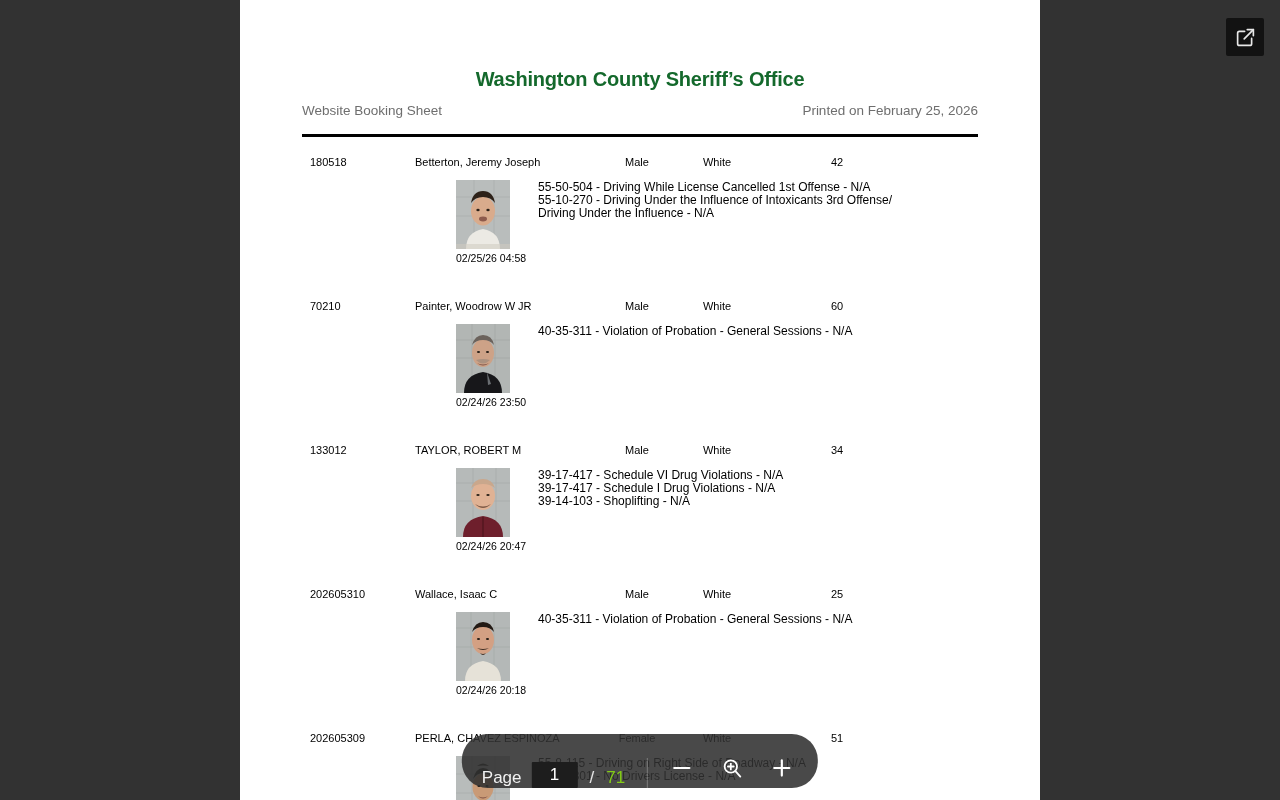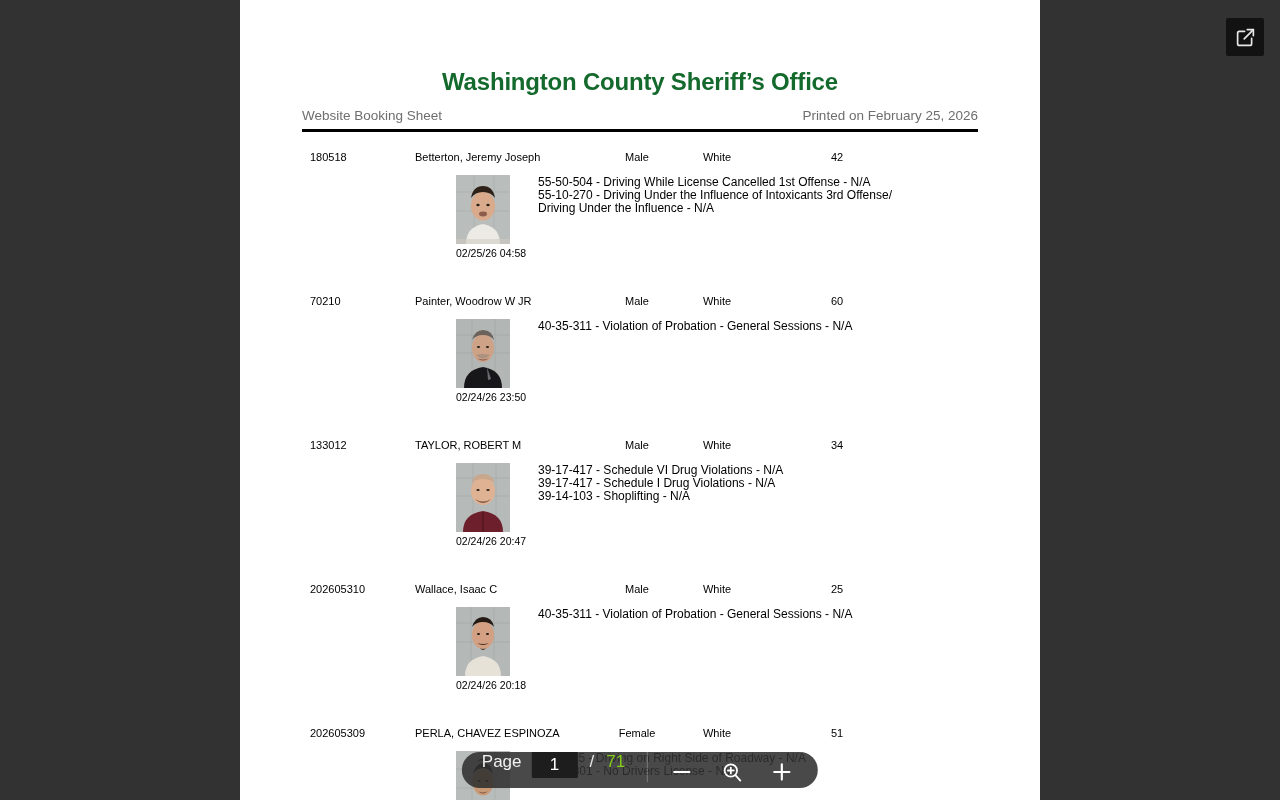--- a/index.html
+++ b/index.html
@@ -45,33 +45,33 @@
     top: 0;
     width: 800px;
     height: 800px;
     background: #ffffff;
     overflow: hidden;
   }
 
   .doc-title {
     text-align: center;
     color: #14692c;
-    font-size: 24px;
+    font-size: 20px;
     font-weight: bold;
     letter-spacing: -0.2px;
     margin-top: 68px;
   }
 
   .header-bar {
     margin: 12px 62px 0 62px;
     display: flex;
     justify-content: space-between;
     align-items: baseline;
     border-bottom: 3px solid #000;
-    padding-bottom: 6px;
+    padding-bottom: 16px;
   }
   .header-left, .header-right {
     color: #6e6e6e;
     font-size: 13.5px;
   }
 
   
   .records { margin-top: 19px; }
 
   .record { position: relative; height: 144px; }
@@ -115,26 +115,26 @@
     color: #000;
   }
   .charge { display: block; }
 
   
   .toolbar {
     position: absolute;
     left: 50%;
     transform: translateX(-50%);
     bottom: 12px;
-    height: 36px;
+    height: 54px;
     padding: 0 16px 0 20px;
     background: rgba(48,48,48,0.88);
     border-radius: 26px;
     display: flex;
-    align-items: flex-start;
+    align-items: flex-end;
     gap: 10px;
     z-index: 40;
     color: #fff;
   }
   .tb-label { font-size: 17px; color: #f1f1f1; }
   .page-input {
     width: 46px;
     height: 26px;
     background: #1d1d1d;
     border: none;

